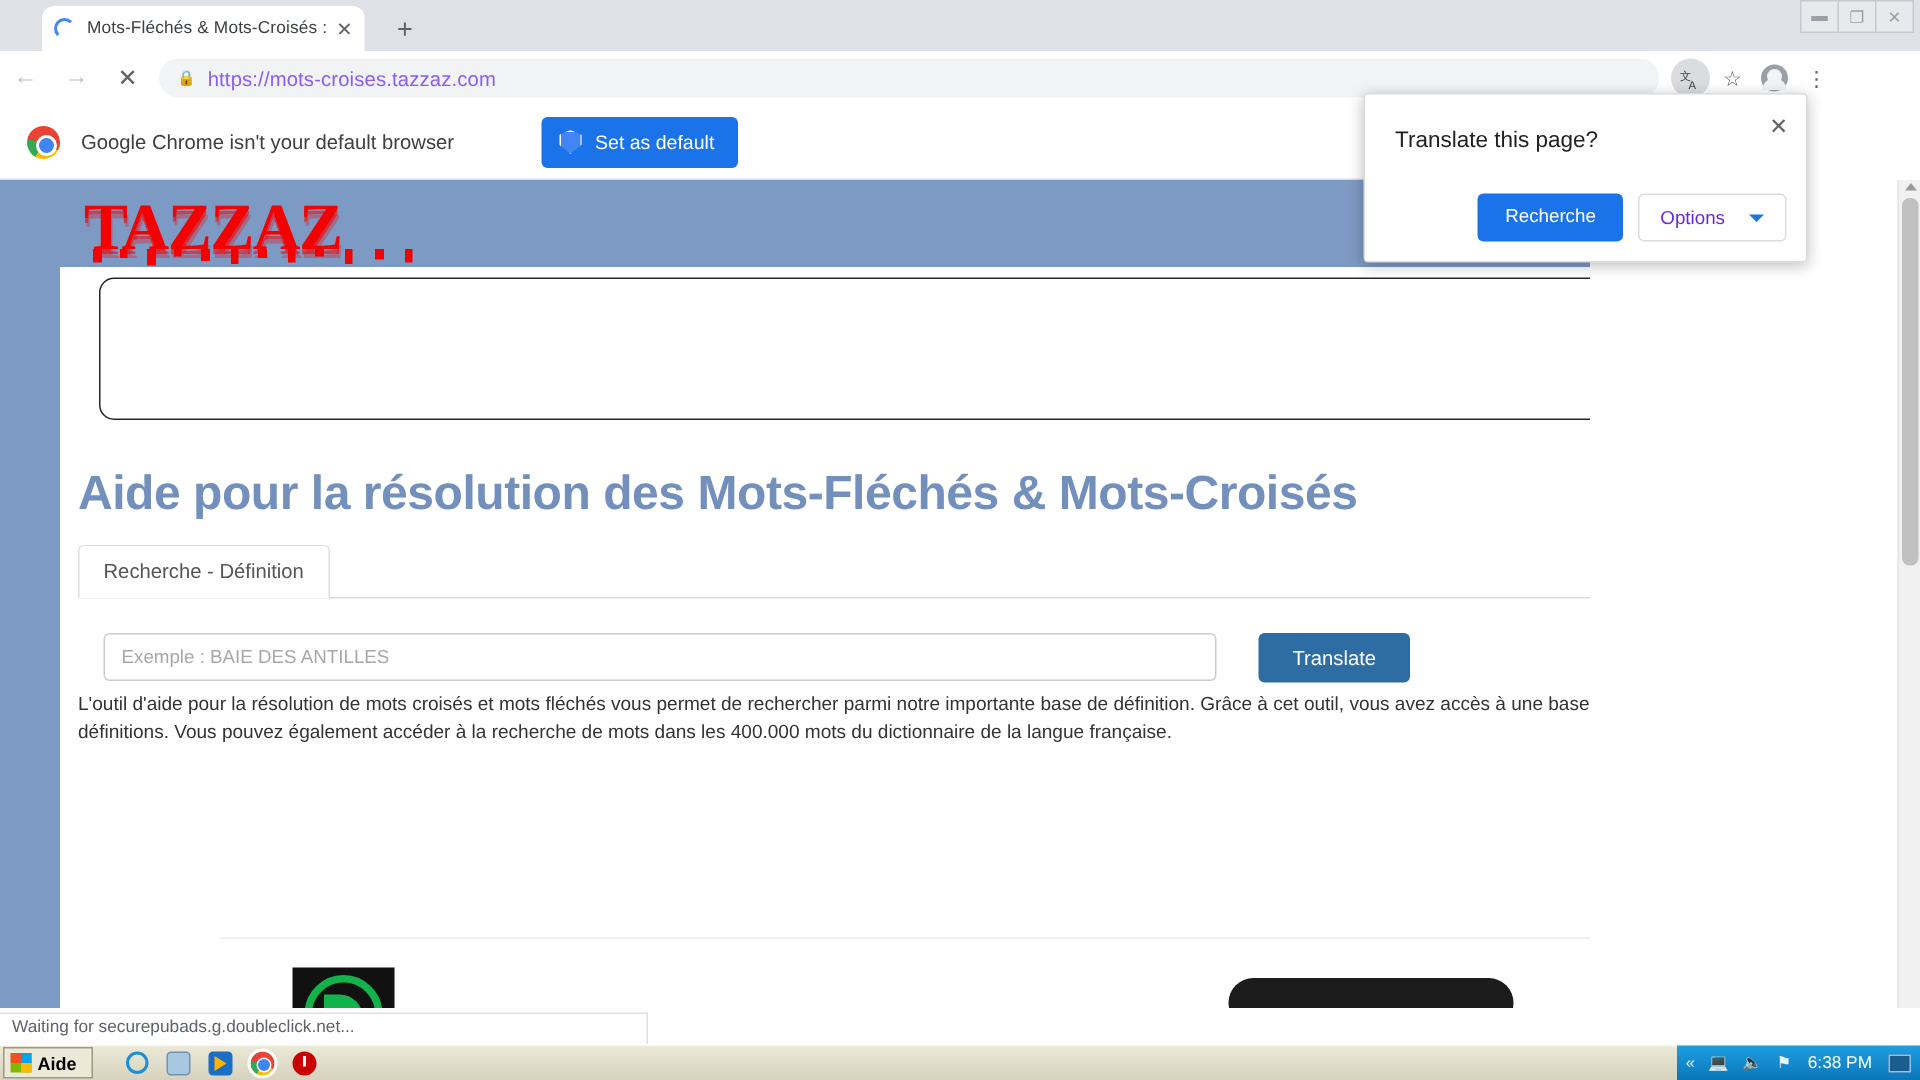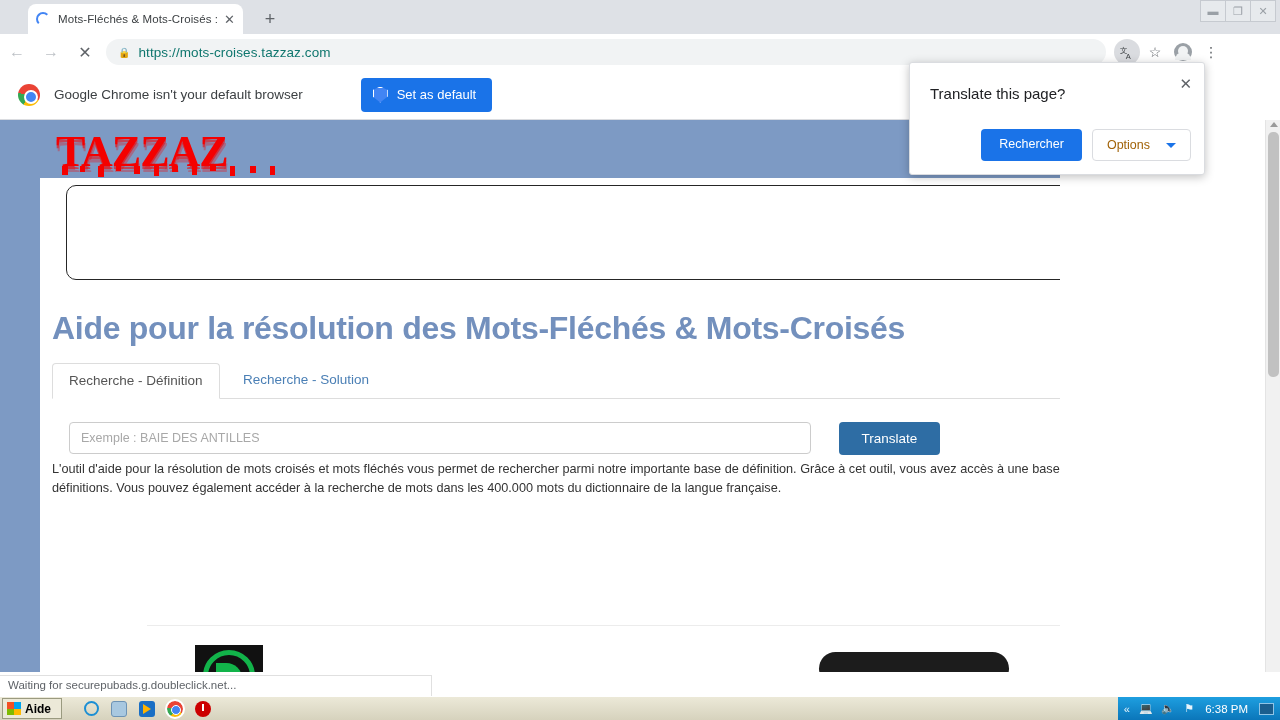--- a/index.html
+++ b/index.html
@@ -48,21 +48,21 @@
   }
   .navbtn { width:34px; height:34px; display:flex; align-items:center; justify-content:center;
             color:#5f6368; font-size:16px; }
   .navbtn.dis { color:#bdc1c6; }
   .omnibox {
     flex:1; height:26px; margin:0 8px 0 4px; background:#f1f3f4;
     border-radius:13px; display:flex; align-items:center; padding:0 12px;
     max-width:1000px;
   }
   .lock { font-size:10px; color:#5f6368; margin-right:8px; }
-  .url { font-size:13.5px; color:#0f766e; letter-spacing:.1px; }
+  .url { font-size:13.5px; color:#8b5cf6; letter-spacing:.1px; }
   .tb-icons { display:flex; align-items:center; gap:2px; padding-right:6px; }
   .tb-ic { width:26px; height:26px; display:flex; align-items:center; justify-content:center;
            color:#5f6368; font-size:14px; border-radius:50%; }
   .tb-ic.active { background:#dadce0; }
   .avatar { width:18px; height:18px; border-radius:50%; background:#9aa0a6; position:relative; }
   .avatar:after{ content:""; position:absolute; left:4px; top:3px; width:10px; height:10px;
                  border-radius:50%; background:#f1f3f4;}
   .avatar:before{ content:""; position:absolute; left:1px; bottom:1px; width:16px; height:8px;
                  border-radius:8px 8px 0 0; background:#f1f3f4;}
 
@@ -91,21 +91,21 @@
   .bubble {
     position:absolute; top:62px; right:75px; width:296px; height:113px;
     background:#fff; border:1px solid #dadce0; border-radius:3px;
     box-shadow:0 2px 10px rgba(0,0,0,.25); z-index:40;
   }
   .bubble-title { position:absolute; left:20px; top:22px; font-size:15px; color:#202124; }
   .bubble-close { position:absolute; right:12px; top:12px; font-size:15px; color:#5f6368; }
   .bubble-btns { position:absolute; right:13px; bottom:13px; display:flex; gap:10px; }
   .btn-translate { background:#1a73e8; color:#fff; font-size:12.5px;
                    padding:8px 18px; border-radius:4px; }
-  .btn-options { background:#fff; color:#a16207; font-size:12.5px; border:1px solid #dadce0;
+  .btn-options { background:#fff; color:#6d28d9; font-size:12.5px; border:1px solid #dadce0;
                  padding:8px 14px; border-radius:4px; display:flex; align-items:center; gap:16px;justify-content:space-between;}
   .caret-dn { width:0;height:0;border-left:5px solid transparent;border-right:5px solid transparent;
               border-top:5px solid #1a73e8; }
 
   
   .viewport {
     position:absolute; top:120px; left:0; width:1060px; height:552px;
     background:#fff; overflow:hidden;
   }
   .page-bg { position:absolute; inset:0; background:#7d9ac4; }
@@ -312,21 +312,20 @@
         </div>
       </div>
     </div>
 
     <div class="adslot-empty"></div>
 
     <div class="h1">Aide pour la résolution des Mots-Fléchés &amp; Mots-Croisés</div>
 
     <div class="tabs">
       <div class="ptab active">Recherche - Définition</div>
-      <div class="ptab inactive">Recherche - Solution</div>
     </div>
 
     <div class="search-input">Exemple : BAIE DES ANTILLES</div>
     <div class="search-btn">Translate</div>
 
     <div class="paragraph">L'outil d'aide pour la résolution de mots croisés et mots fléchés vous permet de rechercher parmi notre importante base de définition. Grâce à cet outil, vous avez accès à une base de plusieurs milliers de définitions. Vous pouvez également accéder à la recherche de mots dans les 400.000 mots du dictionnaire de la langue française.</div>
 
     <div class="ad">
       <div class="ad-logo">
         <div class="ad-logo-ring"></div>
@@ -345,21 +344,21 @@
     <div class="sb-up"></div>
     <div class="sb-thumb"></div>
   </div>
 
   <div class="status">Waiting for securepubads.g.doubleclick.net...</div>
 
   <div class="bubble">
     <div class="bubble-title">Translate this page?</div>
     <div class="bubble-close">✕</div>
     <div class="bubble-btns">
-      <div class="btn-translate">Rechercher</div>
+      <div class="btn-translate">Recherche</div>
       <div class="btn-options">
         <span>Options</span>
         <span class="caret-dn"></span>
       </div>
     </div>
   </div>
 </div>
 
 <div class="taskbar">
   <div class="start">

